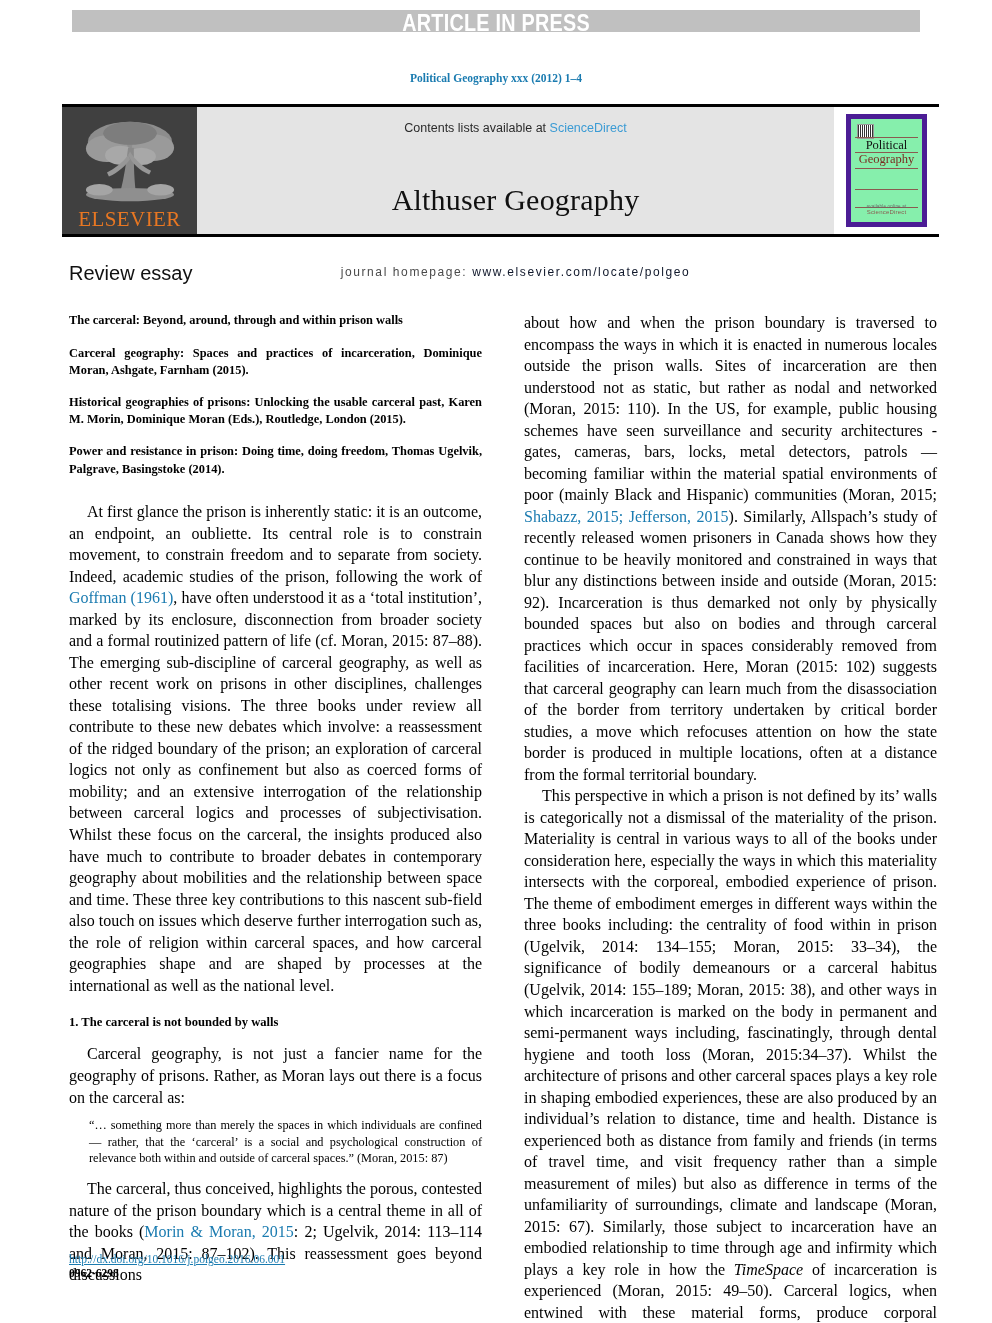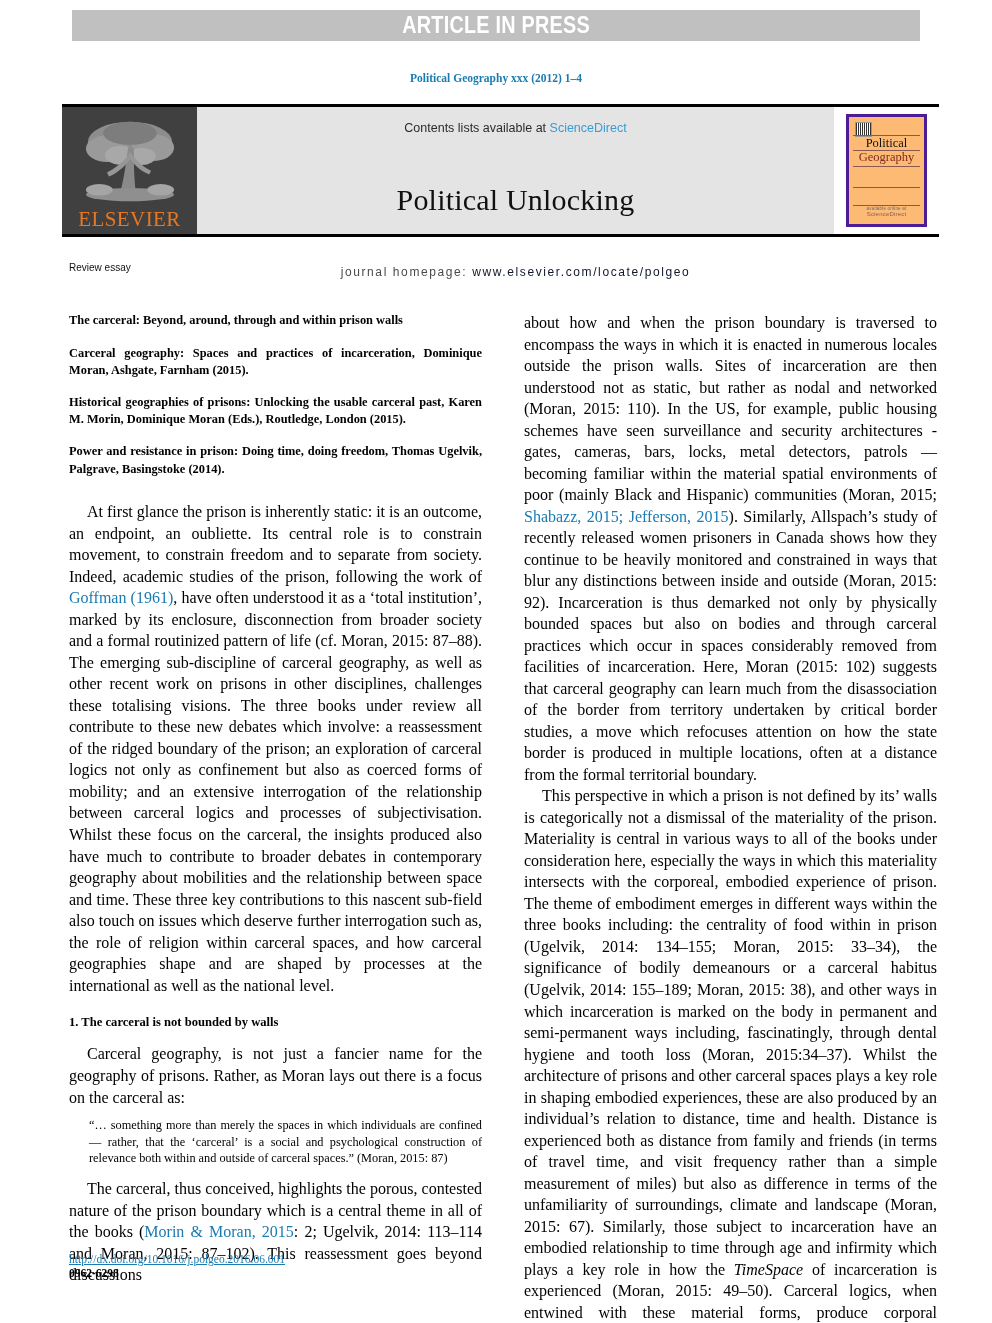--- a/index.html
+++ b/index.html
@@ -15,24 +15,24 @@
     color: #000000;
     overflow: hidden;
   }
 
   
   .aip-banner {
     position: absolute;
     left: 72px;
     top: 10px;
     width: 848px;
-    height: 31px;
+    height: 22px;
     background: #c0c0c0;
     display: flex;
-    align-items: center;
+    align-items: flex-start;
     justify-content: center;
   }
   .aip-banner span {
     font-family: "Liberation Sans", sans-serif;
     font-weight: bold;
     font-size: 23px;
     letter-spacing: 0.3px;
     color: #ffffff;
     transform: scaleX(0.86);
   }
@@ -122,22 +122,22 @@
     width: 105px;
     flex: 0 0 105px;
     background: #fff;
     display: flex;
     align-items: center;
     justify-content: center;
   }
   .cover-box {
     width: 81px;
     height: 113px;
-    border: 3px solid #4c1d95;
-    background: #fdba74;
+    border: 5px solid #4c1d95;
+    background: #86efac;
     position: relative;
     box-sizing: border-box;
     overflow: hidden;
     text-decoration: underline;
   }
   .cover-barcode {
     position: absolute;
     left: 6px; top: 5px;
     width: 15px; height: 13px;
     background:
@@ -168,21 +168,21 @@
     letter-spacing: 0.2px;
   }
   .cover-foot .sd2 { color: #8a5a50; font-size: 6px; }
 
   
   .review-label {
     position: absolute;
     left: 69px;
     top: 262px;
     font-family: "Liberation Sans", sans-serif;
-    font-size: 10px;
+    font-size: 20px;
     color: #111;
   }
 
   
   .columns {
     position: absolute;
     left: 69px;
     top: 312px;
     width: 868px;
     display: flex;
@@ -291,21 +291,21 @@
           </g>
         </svg>
       </div>
       <div class="elsevier-word">ELSEVIER</div>
     </div>
 
     <div class="mast-center">
       <div class="contents-line">
         <span>Contents lists available at </span><span class="sd">ScienceDirect</span>
       </div>
-      <div class="journal-title">Political Unlocking</div>
+      <div class="journal-title">Althuser Geography</div>
       <div class="homepage-line">
         <span>journal homepage: </span><span class="url">www.elsevier.com/locate/polgeo</span>
       </div>
     </div>
 
     <div class="cover-thumb">
       <div class="cover-box">
         <div class="cover-barcode"></div>
         <div class="cover-rule" style="top:18px"></div>
         <div class="cover-word pol">Political</div>

